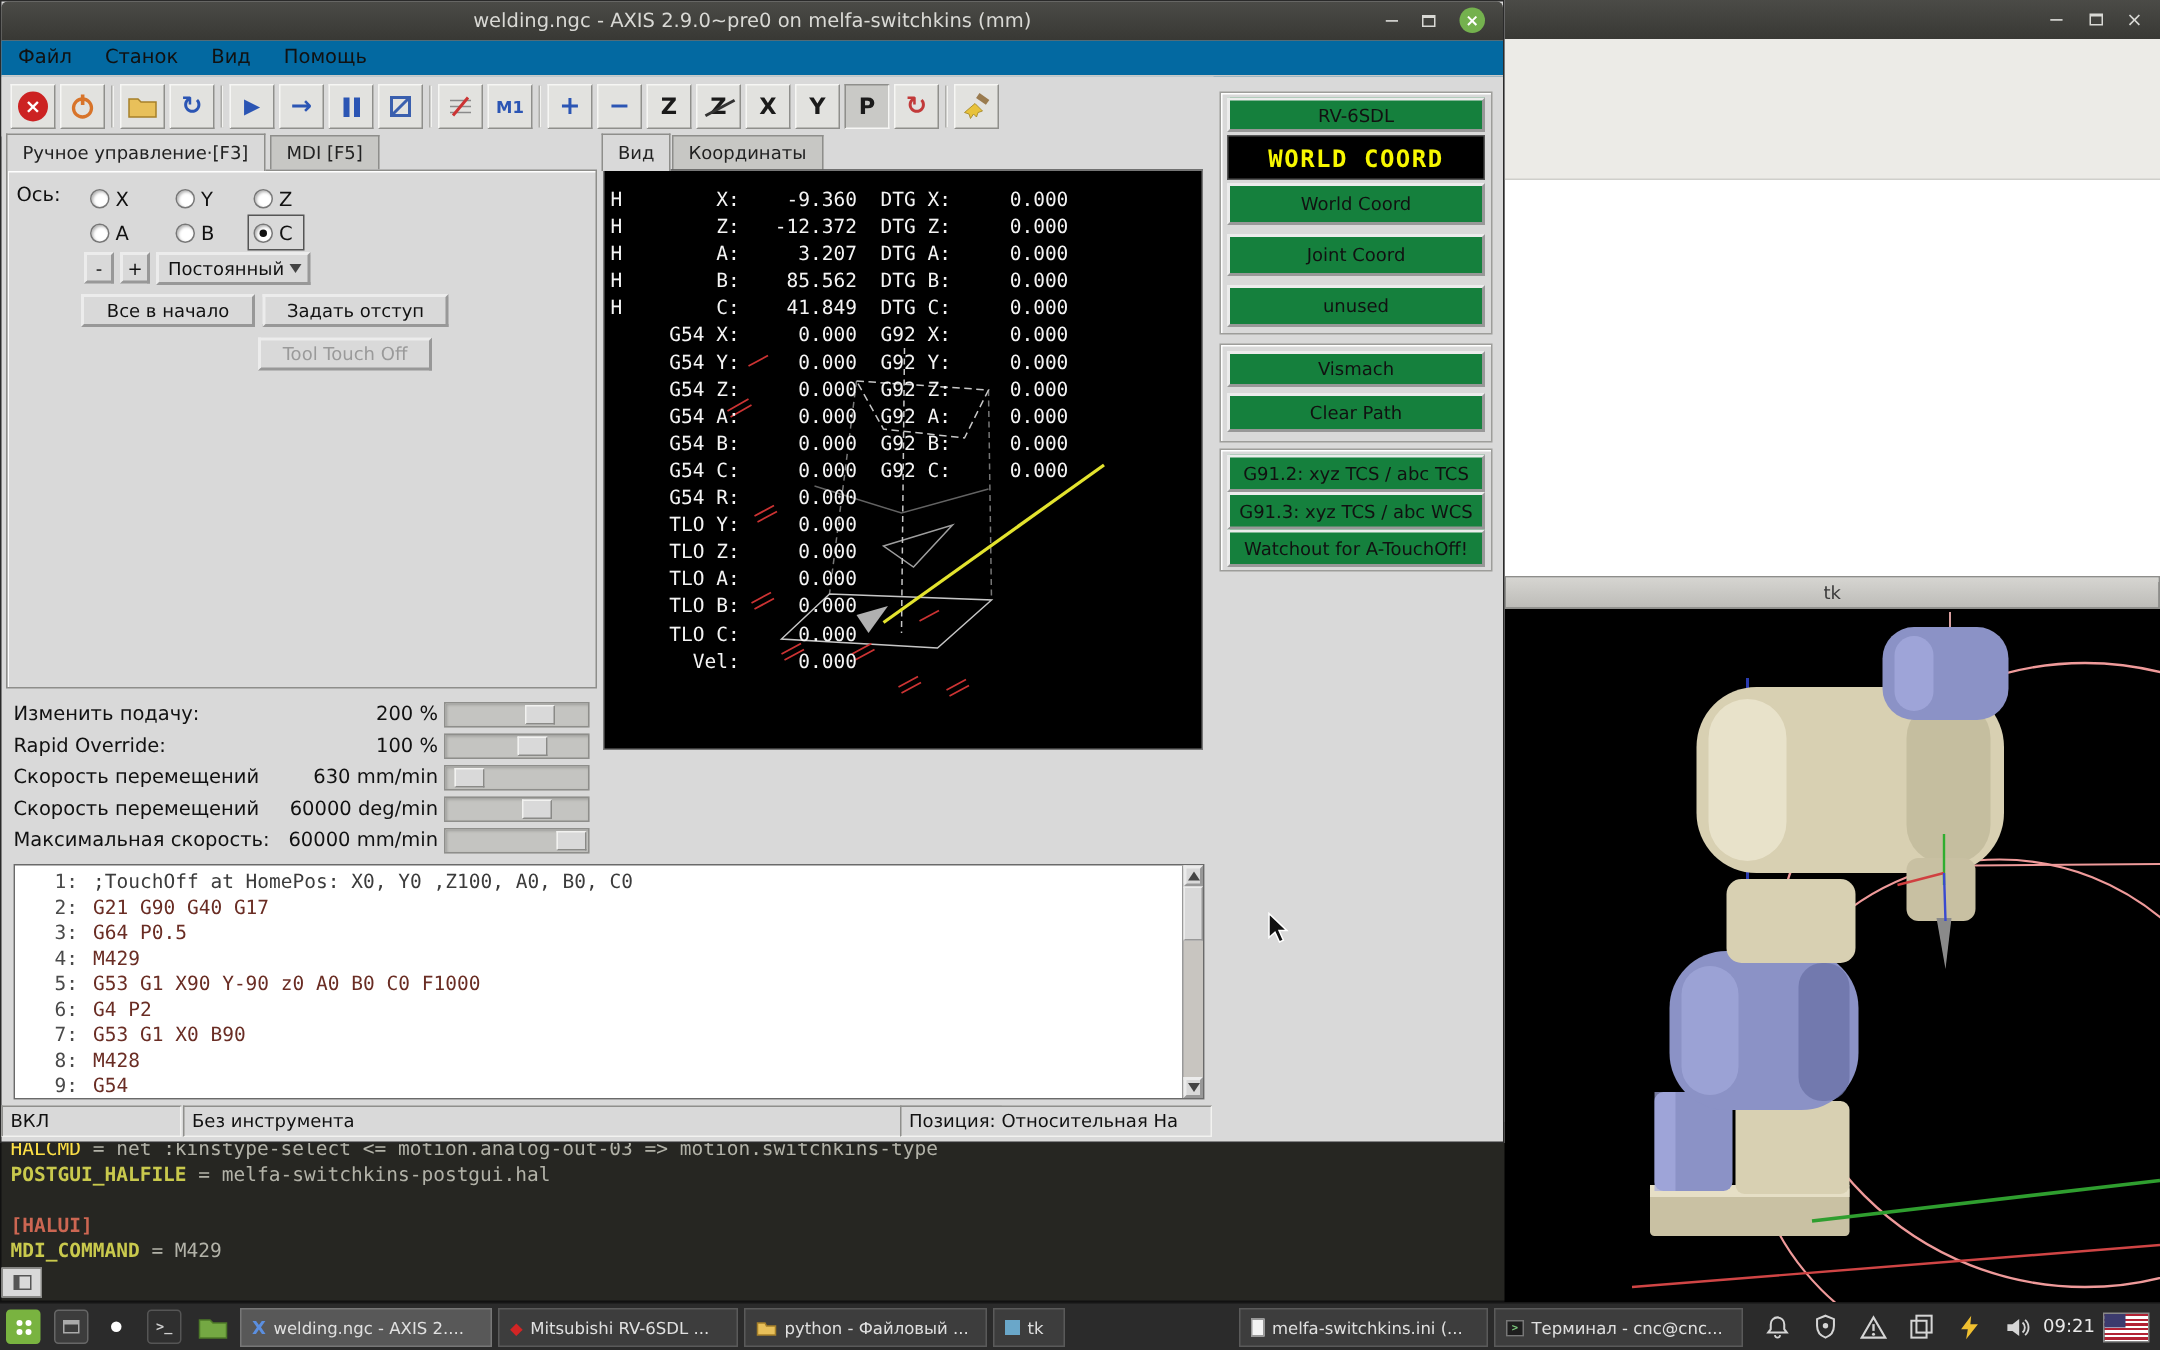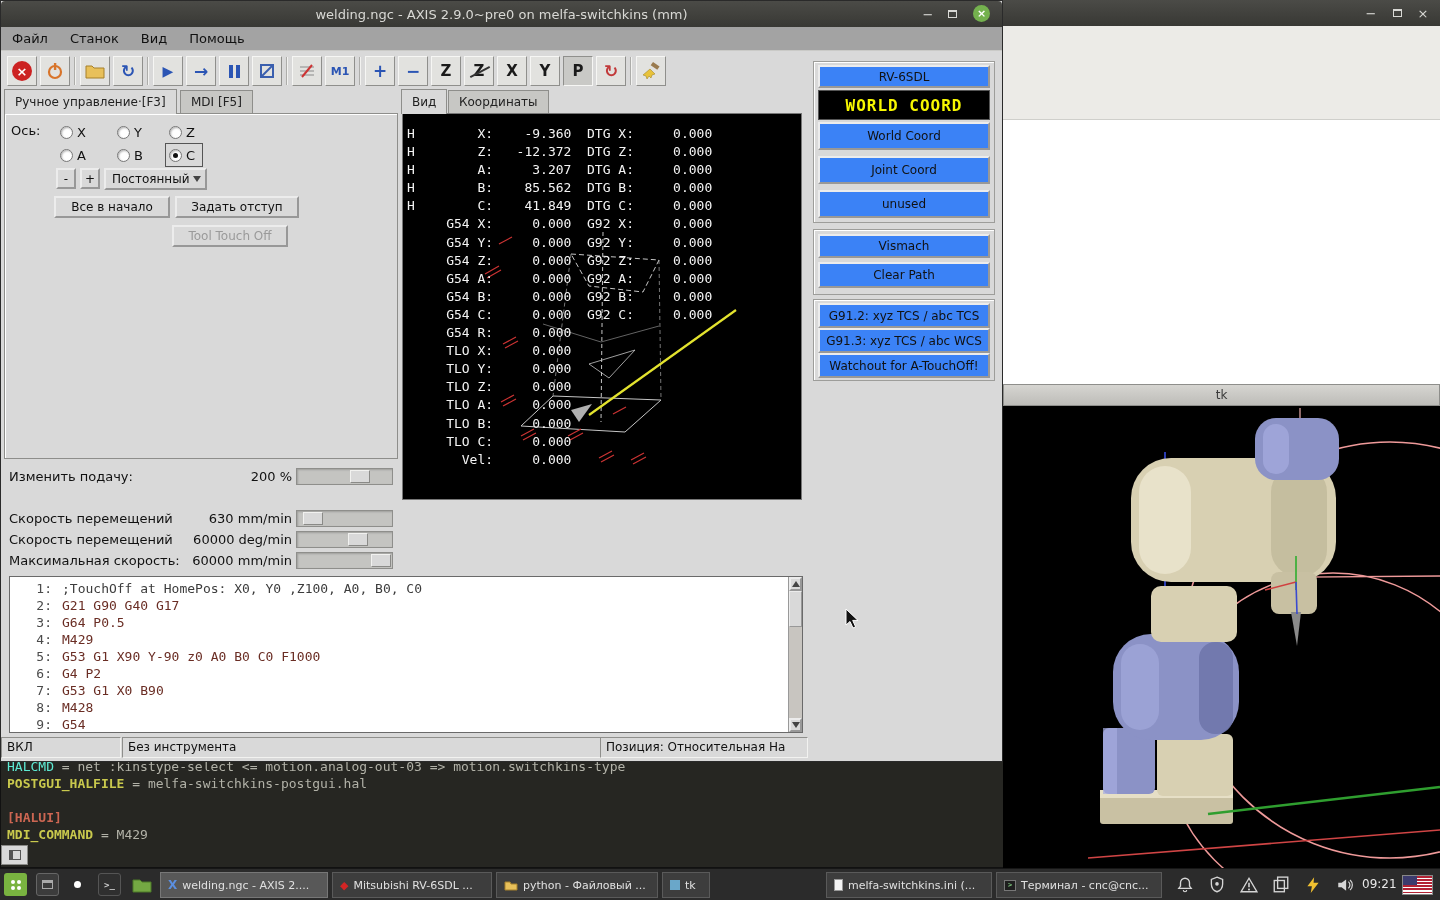--- a/index.html
+++ b/index.html
@@ -40,24 +40,24 @@
 .droline{height:18.1px;white-space:pre;font:13px "DejaVu Sans Mono",monospace;color:#f4f4f4}
 
 .gcl{display:flex;height:17px;font:13px "DejaVu Sans Mono",monospace;white-space:pre}
 .gcn{width:52px;text-align:right;padding-right:10px;color:#4a4a4a}
 .gcc{color:#6a2d24}
 .tri-up{width:0;height:0;border-left:4px solid transparent;border-right:4px solid transparent;border-bottom:6px solid #444}
 .tri-down{width:0;height:0;border-left:4px solid transparent;border-right:4px solid transparent;border-top:6px solid #444}
 
 .stcell{position:absolute;height:21px;border:1px solid;border-color:#8f8f8c #f2f2f0 #f2f2f0 #8f8f8c;background:#d9d9d9;font-size:12px;line-height:19px;padding-left:5px;overflow:hidden;white-space:nowrap}
 .pframe{position:absolute;left:812px;width:182px;border:1px solid #9d9d9a;box-shadow:inset 1px 1px 0 #fff}
-.pbtn{position:absolute;left:817px;width:172px;background:#3b82f6;border:2px outset #ececec;font-size:12px;display:flex;align-items:center;justify-content:center;white-space:nowrap}
+.pbtn{position:absolute;left:817px;width:172px;background:#15803d;border:2px outset #ececec;font-size:12px;display:flex;align-items:center;justify-content:center;white-space:nowrap}
 
 .termline{height:17px;white-space:pre;font:13px "DejaVu Sans Mono",monospace}
-.tk1{color:#5eead4}.tk2{color:#c9c94d;font-weight:bold}.trest{color:#b2b2a8}.tred{color:#cc6652;font-weight:bold}
+.tk1{color:#fde047}.tk2{color:#c9c94d;font-weight:bold}.trest{color:#b2b2a8}.tred{color:#cc6652;font-weight:bold}
 
 .task{position:absolute;top:3px;height:26px;background:#3d3d3d;border:1px solid #5a5a5a;color:#e0e0e0;font-size:11px;display:flex;align-items:center;gap:5px;padding:0 7px;overflow:hidden;white-space:nowrap}
 .task.active{background:#585858;border-color:#777}
 .launcher{position:absolute;top:4px;width:23px;height:23px;border-radius:3px;display:flex;align-items:center;justify-content:center}
 .trayico{position:absolute;top:7px;width:18px;height:18px}
 </style>
 </head>
 <body>
 
 <div class="abs" style="left:1002px;top:0;width:438px;height:388px;background:#fff;border-left:1px solid #2a2a2a">
@@ -128,21 +128,21 @@
 
   <div class="titlebar" style="height:26px;position:relative;border-radius:4px 4px 0 0">
     <span style="position:absolute;left:0;right:0;text-align:center">welding.ngc - AXIS 2.9.0~pre0 on melfa-switchkins (mm)</span>
     <span class="winbtn" style="position:absolute;right:64px">−</span>
     <span class="winbtn" style="position:absolute;right:40px">
         <span class="restoreico"></span>
       </span>
     <span class="closecircle" style="position:absolute;right:12px;top:4px">×</span>
   </div>
 
-  <div style="height:24px;background:#a3a3a3;border-bottom:1px solid #cacac7;display:flex;align-items:center;font-size:13px">
+  <div style="height:24px;background:#0369a1;border-bottom:1px solid #cacac7;display:flex;align-items:center;font-size:13px">
     <span style="padding:0 11px">Файл</span>
     <span style="padding:0 11px">Станок</span>
     <span style="padding:0 11px">Вид</span>
     <span style="padding:0 11px">Помощь</span>
   </div>
 
   <div style="position:absolute;left:0;top:50px;width:808px;height:40px;display:flex;align-items:center;padding-left:6px;background:#d9d9d9">
     <span class="tbtn">
         <span class="estop">×</span>
       </span>
@@ -253,20 +253,27 @@
     <span class="tkbtn abs" style="left:49px;top:82px;width:116px;height:22px">Все в начало</span>
     <span class="tkbtn abs" style="left:170px;top:82px;width:124px;height:22px">Задать отступ</span>
     <span class="tkbtn disabled abs" style="left:167px;top:111px;width:116px;height:22px">Tool Touch Off</span>
   </div>
 
   <div class="ovrow" style="top:466px">
     <span class="ovlabel">Изменить подачу:</span>
     <span class="ovval">200 %</span>
     <span class="sl">
         <span class="slh" style="left:53px"></span>
+      </span>
+  </div>
+  <div class="ovrow" style="top:487px">
+    <span class="ovlabel">Rapid Override:</span>
+    <span class="ovval">100 %</span>
+    <span class="sl">
+        <span class="slh" style="left:48px"></span>
       </span>
   </div>
   <div class="ovrow" style="top:508px">
     <span class="ovlabel">Скорость перемещений</span>
     <span class="ovval">630 mm/min</span>
     <span class="sl">
         <span class="slh" style="left:6px"></span>
       </span>
   </div>
   <div class="ovrow" style="top:529px">
@@ -322,21 +329,20 @@
       <div class="droline">H        A:     3.207  DTG A:     0.000</div>
       <div class="droline">H        B:    85.562  DTG B:     0.000</div>
       <div class="droline">H        C:    41.849  DTG C:     0.000</div>
       <div class="droline">     G54 X:     0.000  G92 X:     0.000</div>
       <div class="droline">     G54 Y:     0.000  G92 Y:     0.000</div>
       <div class="droline">     G54 Z:     0.000  G92 Z:     0.000</div>
       <div class="droline">     G54 A:     0.000  G92 A:     0.000</div>
       <div class="droline">     G54 B:     0.000  G92 B:     0.000</div>
       <div class="droline">     G54 C:     0.000  G92 C:     0.000</div>
       <div class="droline">     G54 R:     0.000</div>
-      <div class="droline">     TLO X:     0.000</div>
       <div class="droline">     TLO Y:     0.000</div>
       <div class="droline">     TLO Z:     0.000</div>
       <div class="droline">     TLO A:     0.000</div>
       <div class="droline">     TLO B:     0.000</div>
       <div class="droline">     TLO C:     0.000</div>
       <div class="droline">       Vel:     0.000</div>
     </div>
   </div>
 
   <div style="position:absolute;left:8px;top:575px;width:794px;height:157px;background:#fff;border:1px solid #6a6a6a;display:flex">

